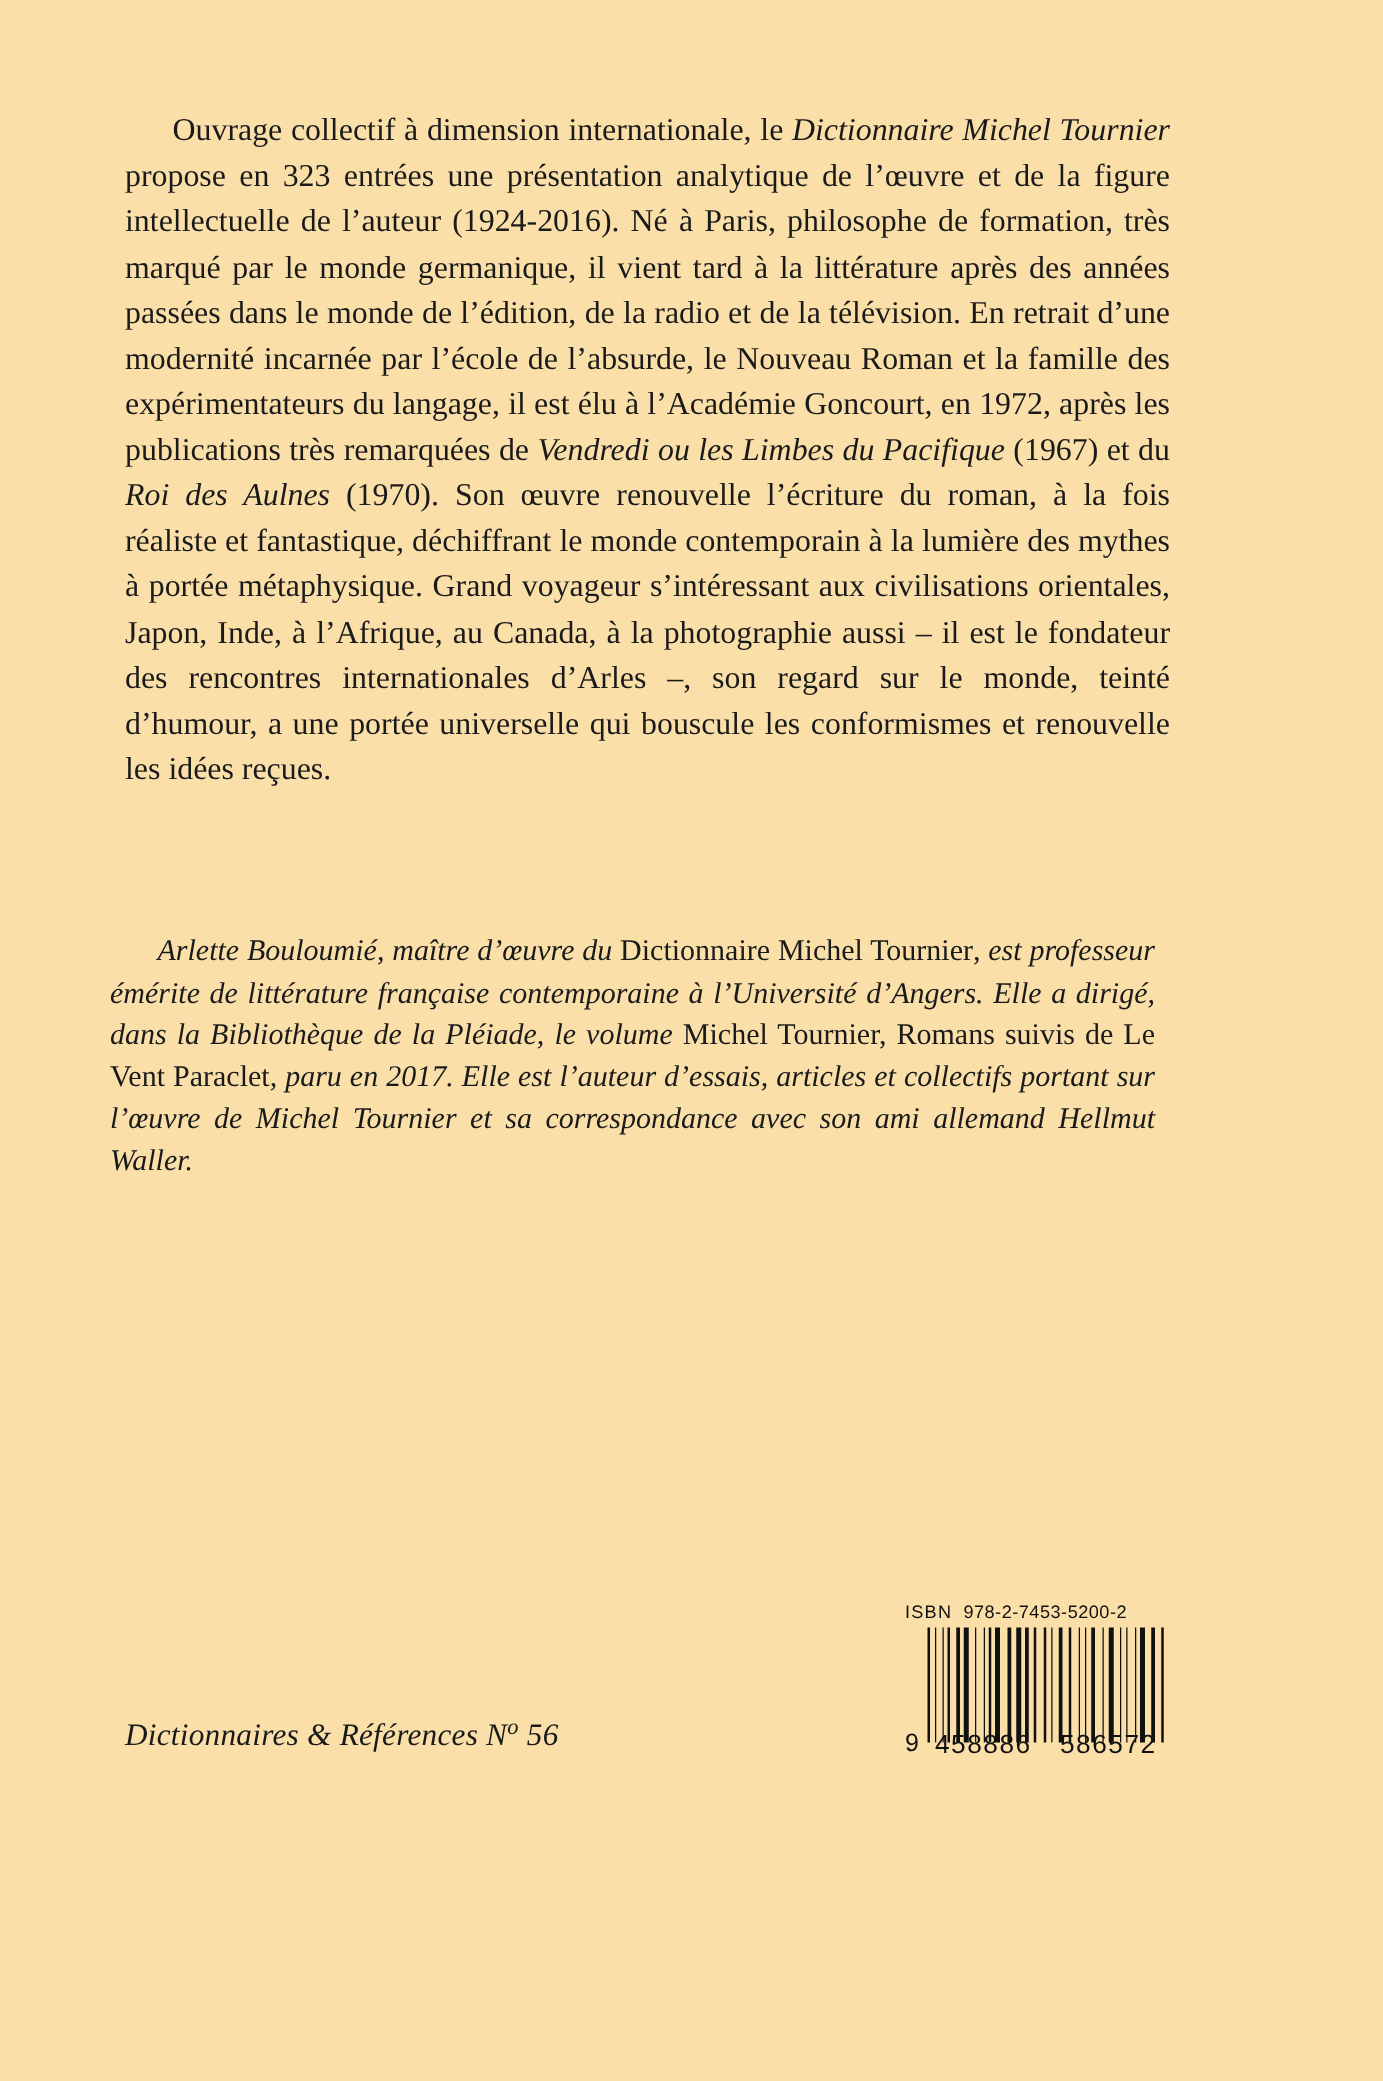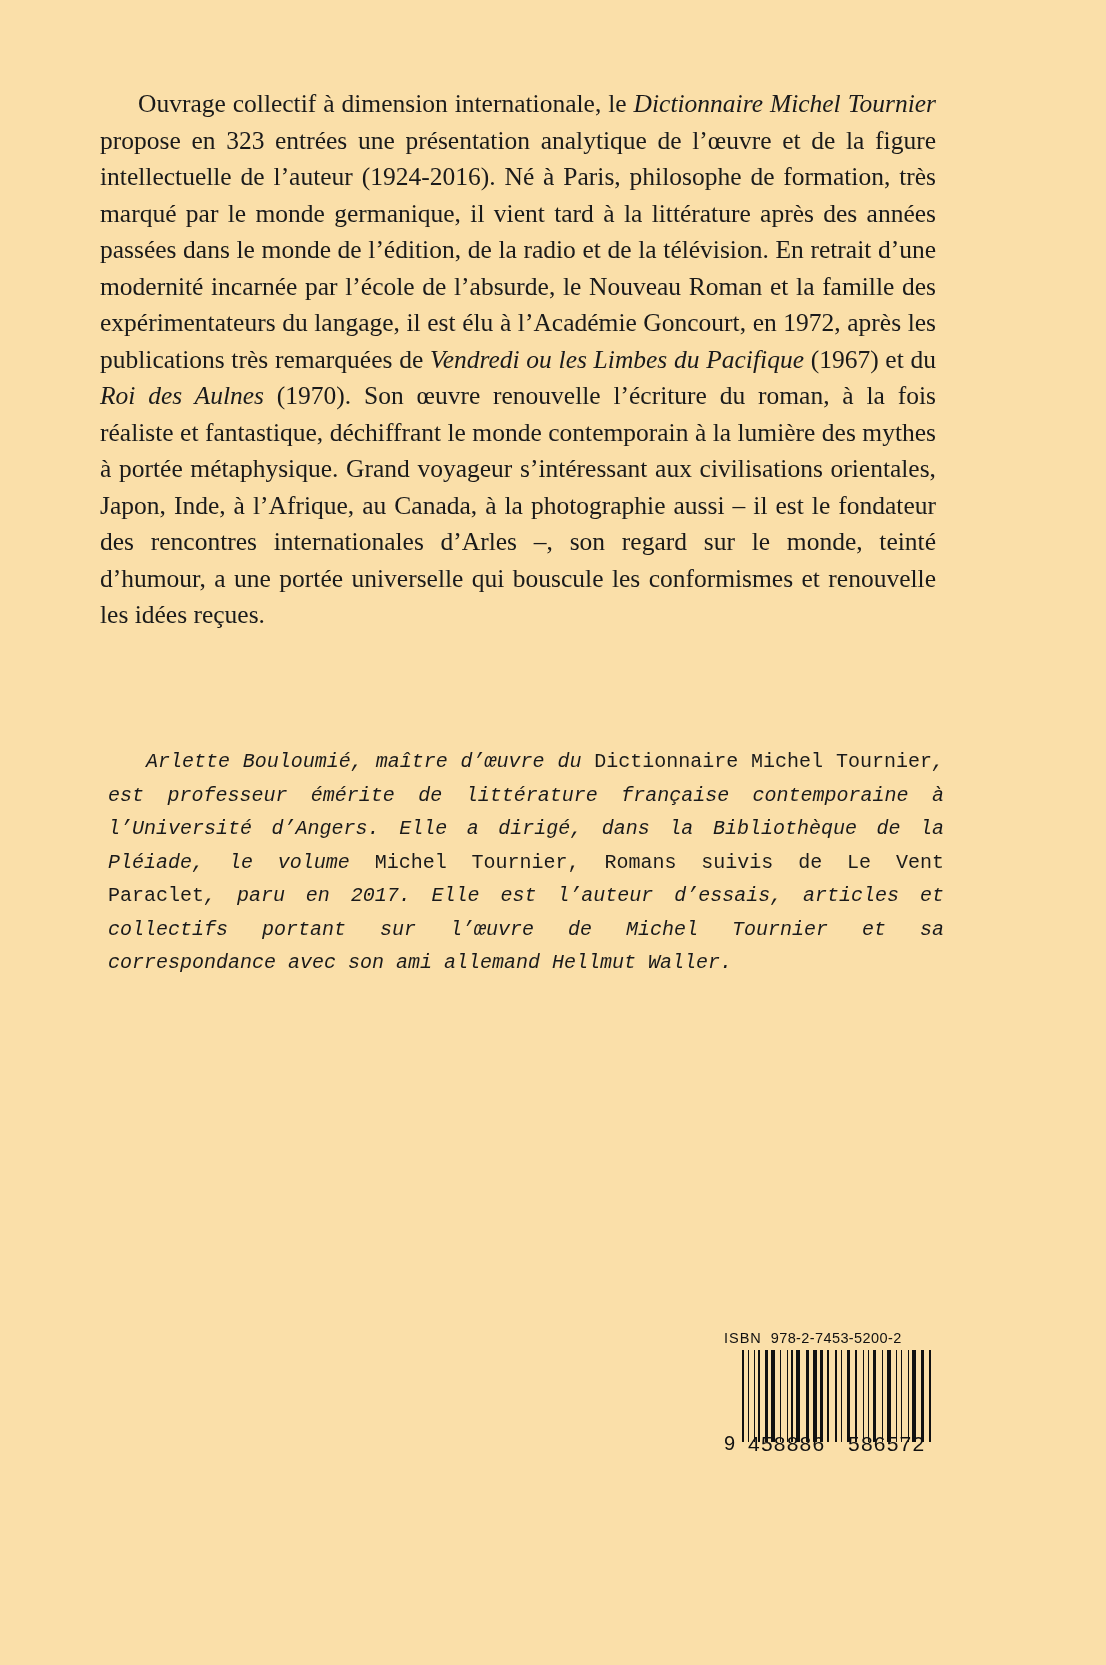--- a/index.html
+++ b/index.html
@@ -34,28 +34,27 @@
   .blurb p {
     margin: 0;
     text-indent: 38px;
     font-family: Liberation Serif, serif;
   }
   .blurb em {
     font-style: italic;
   }
   .bio {
     position: absolute;
-    left: 108px;
+    left: 88px;
     top: 745px;
     width: 836px;
-    font-size: 20px;
+    font-size: 24px;
     line-height: 33.5px;
     text-align: justify;
     font-style: italic;
-    font-family: Liberation Mono, monospace;
   }
   .bio p {
     margin: 0;
     text-indent: 38px;
   }
   .bio .roman {
     font-style: normal;
   }
   .series {
     position: absolute;
@@ -68,21 +67,20 @@
   .series sup {
     font-size: 0.72em;
     vertical-align: super;
     font-style: italic;
   }
   .barcode-block {
     position: absolute;
     left: 724px;
     top: 1282px;
     width: 225px;
-    margin-top: 48px;
   }
   .isbn-line {
     font-family: "Liberation Sans", sans-serif;
     font-size: 14.5px;
     letter-spacing: 0.4px;
     color: #111;
     margin-bottom: 4px;
     white-space: nowrap;
   }
   .isbn-line .isbn-label {
@@ -140,20 +138,21 @@
 <div class="page">
 
   <div class="blurb">
     <p><span>Ouvrage collectif à dimension internationale, le </span><em>Dictionnaire Michel Tournier</em><span> propose en 323 entrées une présentation analytique de l’œuvre et de la figure intellectuelle de l’auteur (1924-2016). Né à Paris, philosophe de formation, très marqué par le monde germanique, il vient tard à la littérature après des années passées dans le monde de l’édition, de la radio et de la télévision. En retrait d’une modernité incarnée par l’école de l’absurde, le Nouveau Roman et la famille des expérimentateurs du langage, il est élu à l’Académie Goncourt, en 1972, après les publications très remarquées de </span><em>Vendredi ou les Limbes du Pacifique</em><span> (1967) et du </span><em>Roi des Aulnes</em><span> (1970). Son œuvre renouvelle l’écriture du roman, à la fois réaliste et fantastique, déchiffrant le monde contemporain à la lumière des mythes à portée métaphysique. Grand voyageur s’intéressant aux civilisations orientales, Japon, Inde, à l’Afrique, au Canada, à la photographie aussi – il est le fondateur des rencontres internationales d’Arles –, son regard sur le monde, teinté d’humour, a une portée universelle qui bouscule les conformismes et renouvelle les idées reçues.</span></p>
   </div>
 
   <div class="bio">
     <p><span>Arlette Bouloumié, maître d’œuvre du </span><span class="roman">Dictionnaire Michel Tournier</span><span>, est professeur émérite de littérature française contemporaine à l’Université d’Angers. Elle a dirigé, dans la Bibliothèque de la Pléiade, le volume </span><span class="roman">Michel Tournier, Romans suivis de Le Vent Paraclet</span><span>, paru en 2017. Elle est l’auteur d’essais, articles et collectifs portant sur l’œuvre de Michel Tournier et sa correspondance avec son ami allemand Hellmut Waller.</span></p>
   </div>
 
+  <div class="series"><span>Dictionnaires &amp; Références N</span><sup>o</sup><span> 56</span></div>
 
   <div class="barcode-block">
     <div class="isbn-line"><span class="isbn-label">ISBN</span>&nbsp;&nbsp;<span>978-2-7453-5200-2</span></div>
     <div class="barcode-wrap">
       <div class="bars" id="bars">
           <div class="bar" style="width: 2px;"></div>
           <div class="bar" style="width: 2px; background: transparent;"></div>
           <div class="bar" style="width: 1px;"></div>
           <div class="bar" style="width: 3px; background: transparent;"></div>
           <div class="bar" style="width: 1px;"></div>

